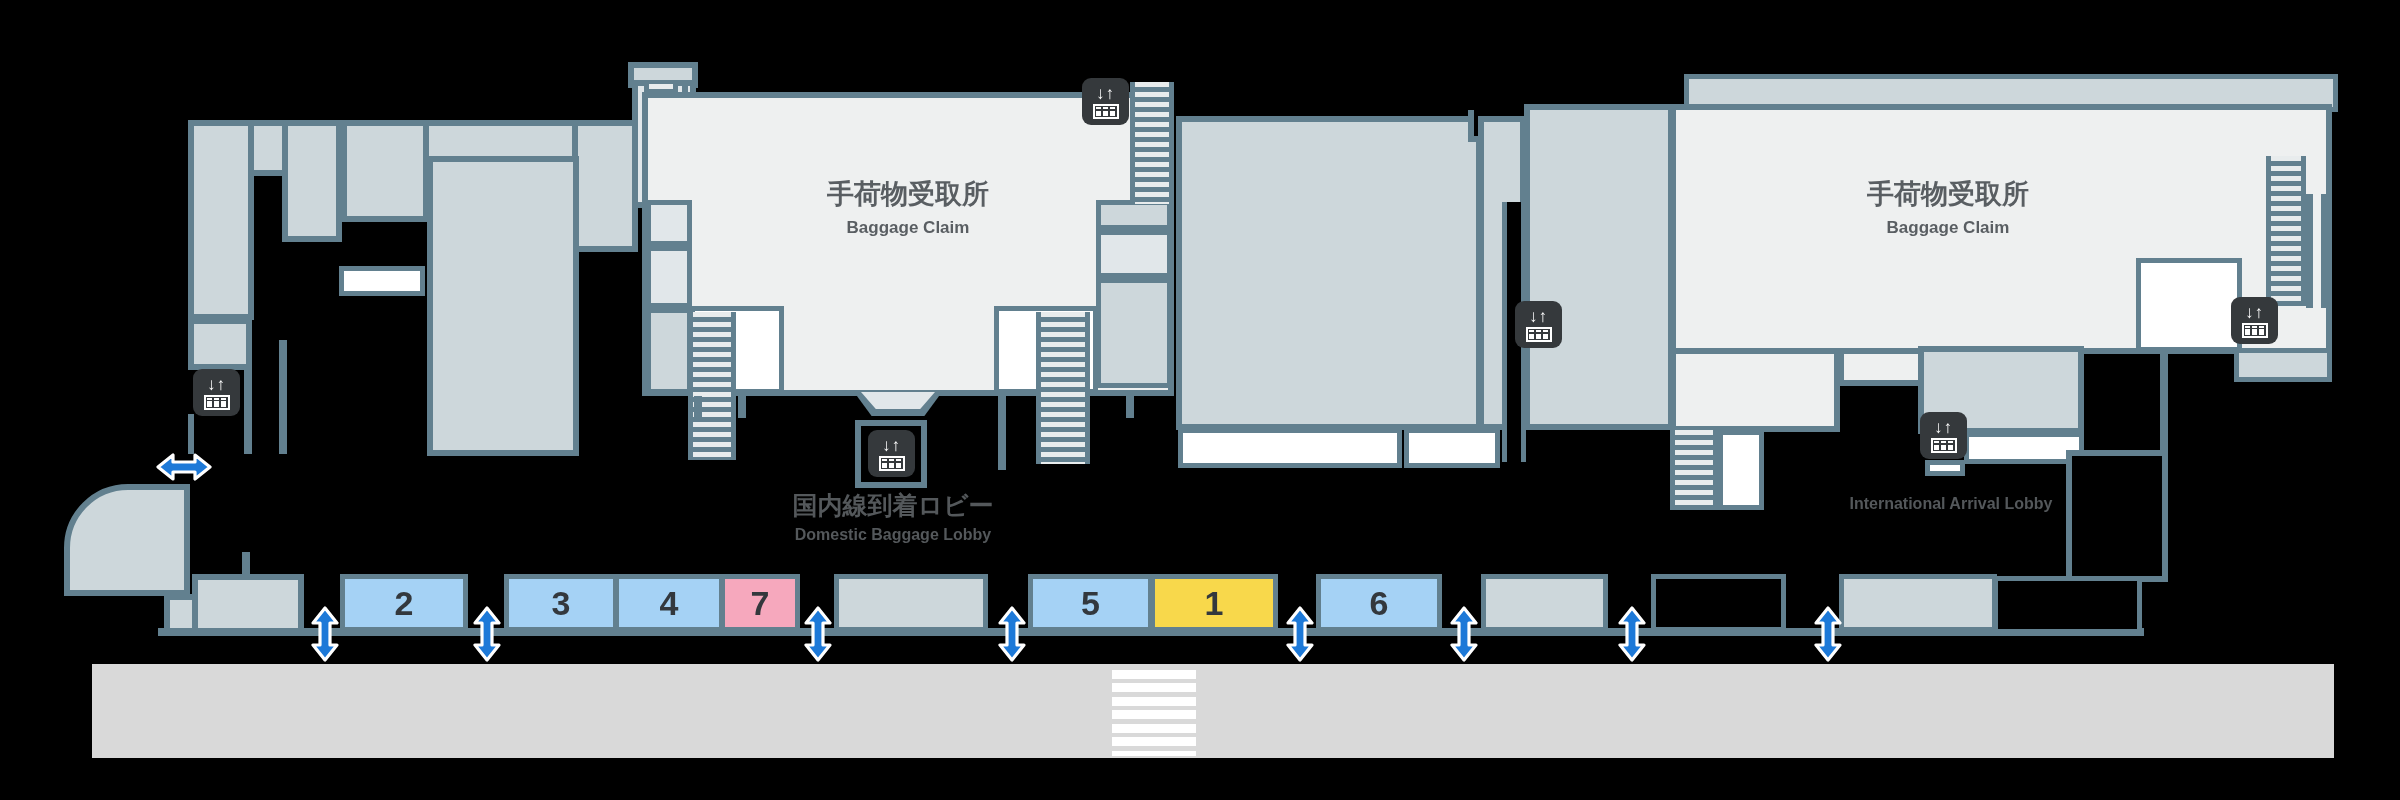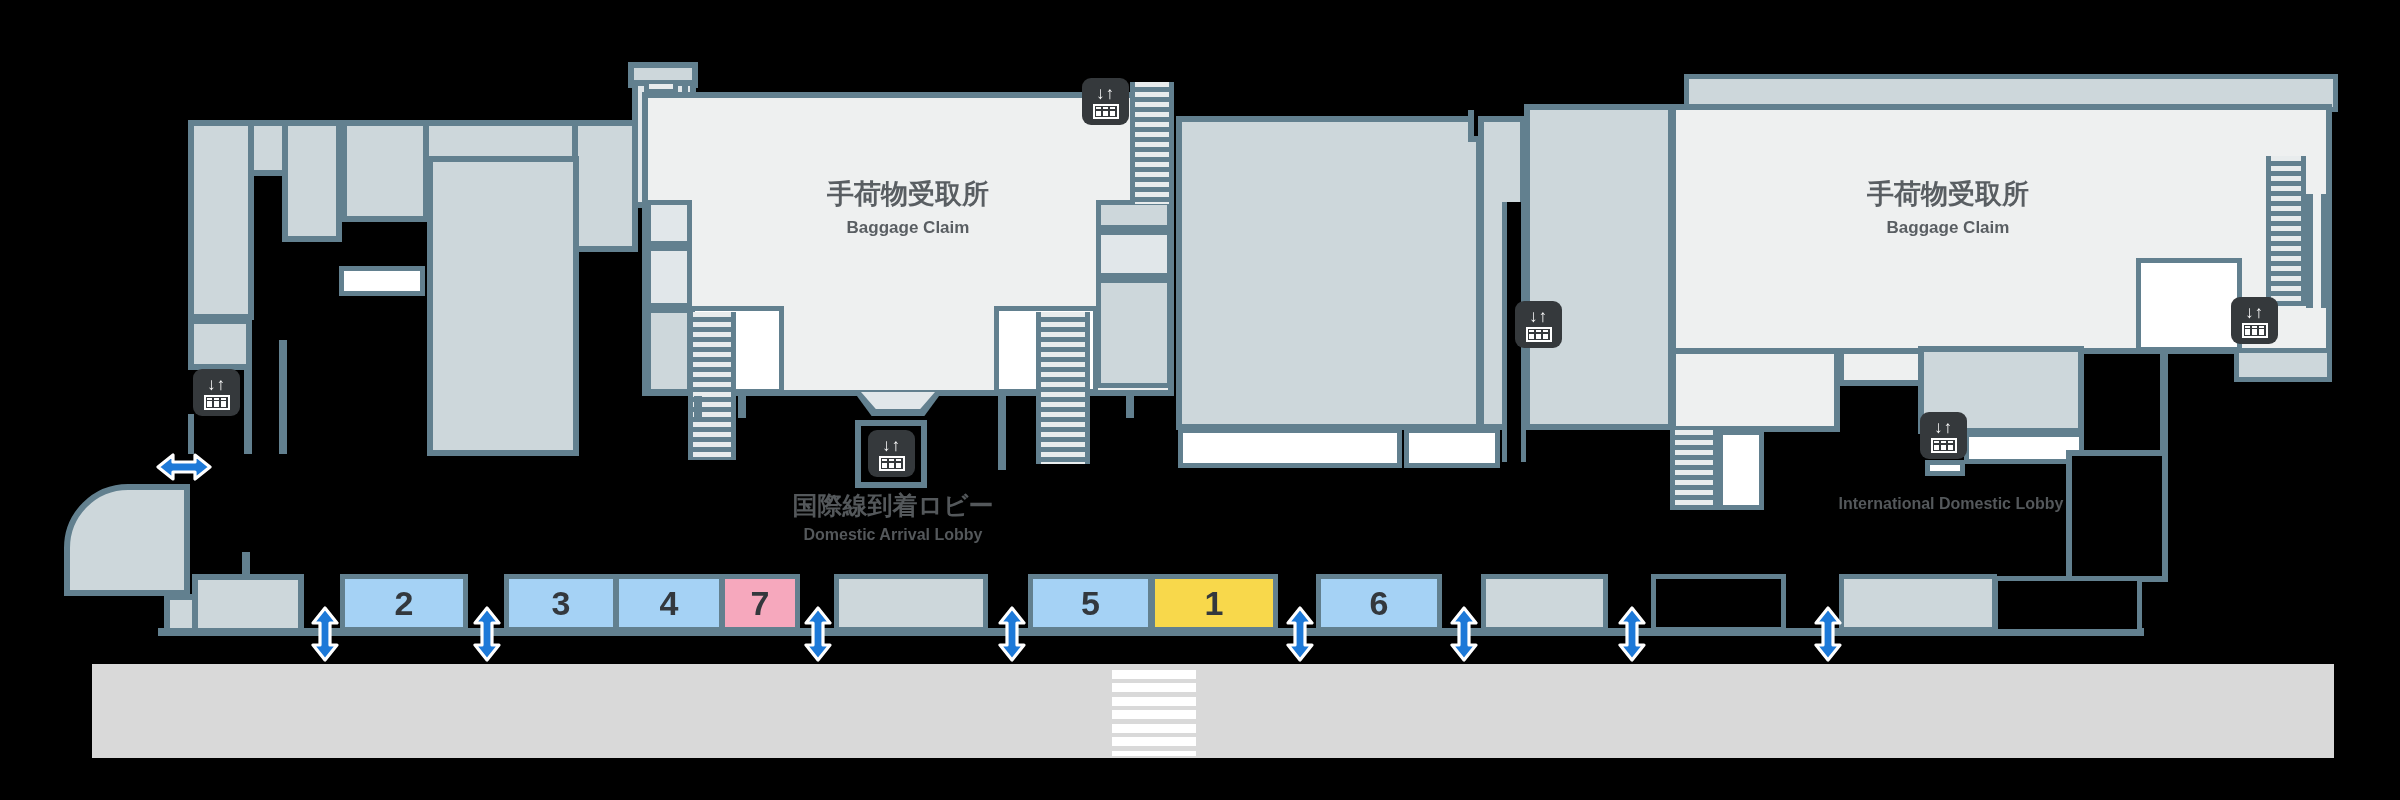--- a/index.html
+++ b/index.html
@@ -113,25 +113,25 @@
   <div class="s t5 wt" style="left:1718px;top:430px;width:46px;height:80px;"></div>
   <div class="s bk" style="left:2066px;top:450px;width:102px;height:132px;"></div>
   <div class="line" style="left:2160px;top:350px;width:8px;height:104px;"></div>
   <div class="s t5 wt" style="left:1925px;top:460px;width:40px;height:16px;"></div>
   <div class="lbl" style="left:1670px;top:178px;width:556px;">
     <div class="jp">手荷物受取所</div>
     <div class="en">Baggage Claim</div>
   </div>
 
   <div class="lbl lobby" style="left:750px;top:490px;width:286px;">
-    <div class="jp">国際線到着ロビー</div>
-    <div class="en">Domestic Arrival Lobby</div>
+    <div class="jp">国内線到着ロビー</div>
+    <div class="en">Domestic Baggage Lobby</div>
   </div>
   <div class="lbl lobby" style="left:1806px;top:490px;width:290px;">
-    <div class="en">International Domestic Lobby</div>
+    <div class="en">International Arrival Lobby</div>
   </div>
 
   <div class="elvframe" style="left:855px;top:420px;width:72px;height:68px;"></div>
 
   <div class="elv" style="left:193px;top:369px;">
     <span class="elv-ar">↓↑</span>
     <span class="elv-box">
         <i></i>
         <i></i>
         <i></i>

